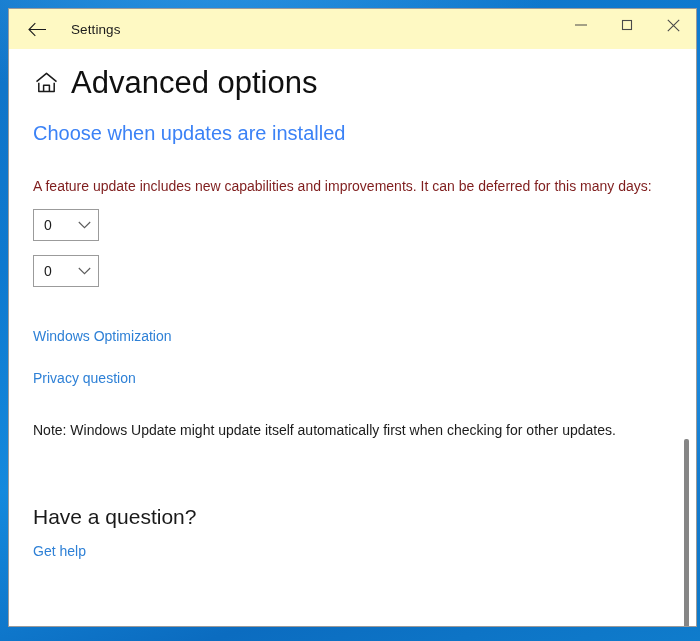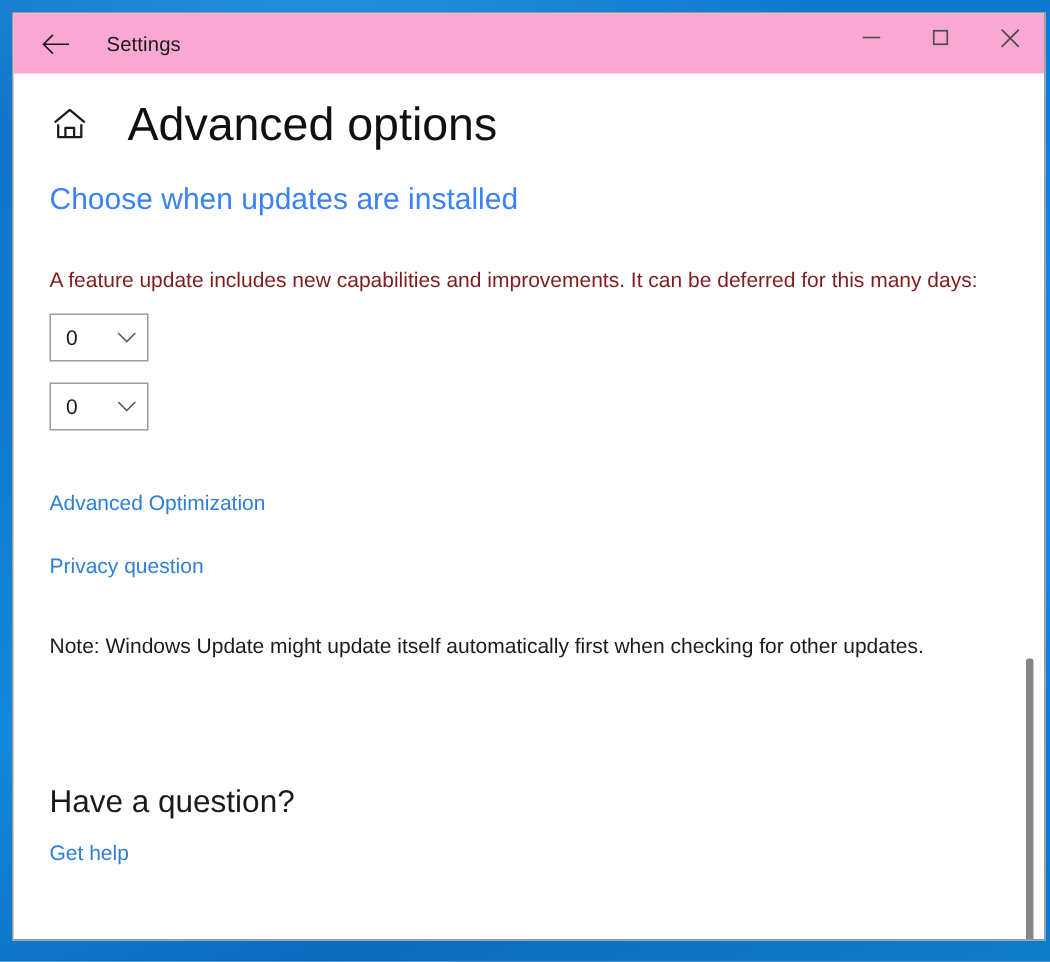--- a/index.html
+++ b/index.html
@@ -29,21 +29,21 @@
     height: 619px;
     background: #ffffff;
     border: 1px solid #9a9a9a;
     box-sizing: border-box;
     overflow: hidden;
   }
   
   .titlebar {
     position: relative;
     height: 40px;
-    background: #f9a8d4;
+    background: #fef9c3;
     display: flex;
     align-items: center;
   }
   .back-btn {
     width: 44px;
     height: 32px;
     margin-left: 6px;
     display: flex;
     align-items: center;
     justify-content: center;
@@ -76,21 +76,21 @@
   .content {
     position: relative;
     padding: 0 24px;
     height: calc(100% - 40px);
     box-sizing: border-box;
   }
   .page-head {
     display: flex;
     align-items: center;
     margin-top: 18px;
-    gap: 26px;
+    gap: 12px;
   }
   .home-icon {
     width: 26px;
     height: 26px;
     display: flex;
     align-items: center;
     justify-content: center;
     flex: none;
   }
   .page-title {
@@ -135,21 +135,21 @@
     text-decoration: none;
     cursor: pointer;
   }
   .link-row { margin-bottom: 24px; }
   .note {
     margin-top: 35px;
     font-size: 14px;
     color: #1b1b1b;
   }
   .help-head {
-    margin-top: 85px;
+    margin-top: 67px;
     font-size: 21px;
     font-weight: 400;
     color: #1a1a1a;
   }
   .help-link { margin-top: 13px; }
   
   .scrollbar {
     position: absolute;
     right: 4px;
     top: 40px;
@@ -238,21 +238,21 @@
       <span>0</span>
       <span class="chev">
         <svg width="13" height="8" viewBox="0 0 13 8" fill="none" stroke="#5c5c5c" stroke-width="1.1">
             <path d="M0.8 1L6.5 6.7L12.2 1"></path>
           </svg>
       </span>
     </div>
 
     <div class="links">
       <div class="link-row">
-        <a class="link">Advanced Optimization</a>
+        <a class="link">Windows Optimization</a>
       </div>
       <div class="link-row">
         <a class="link">Privacy question</a>
       </div>
     </div>
 
     <div class="note">Note: Windows Update might update itself automatically first when checking for other updates.</div>
 
     <div class="help-head">Have a question?</div>
     <div class="help-link">

